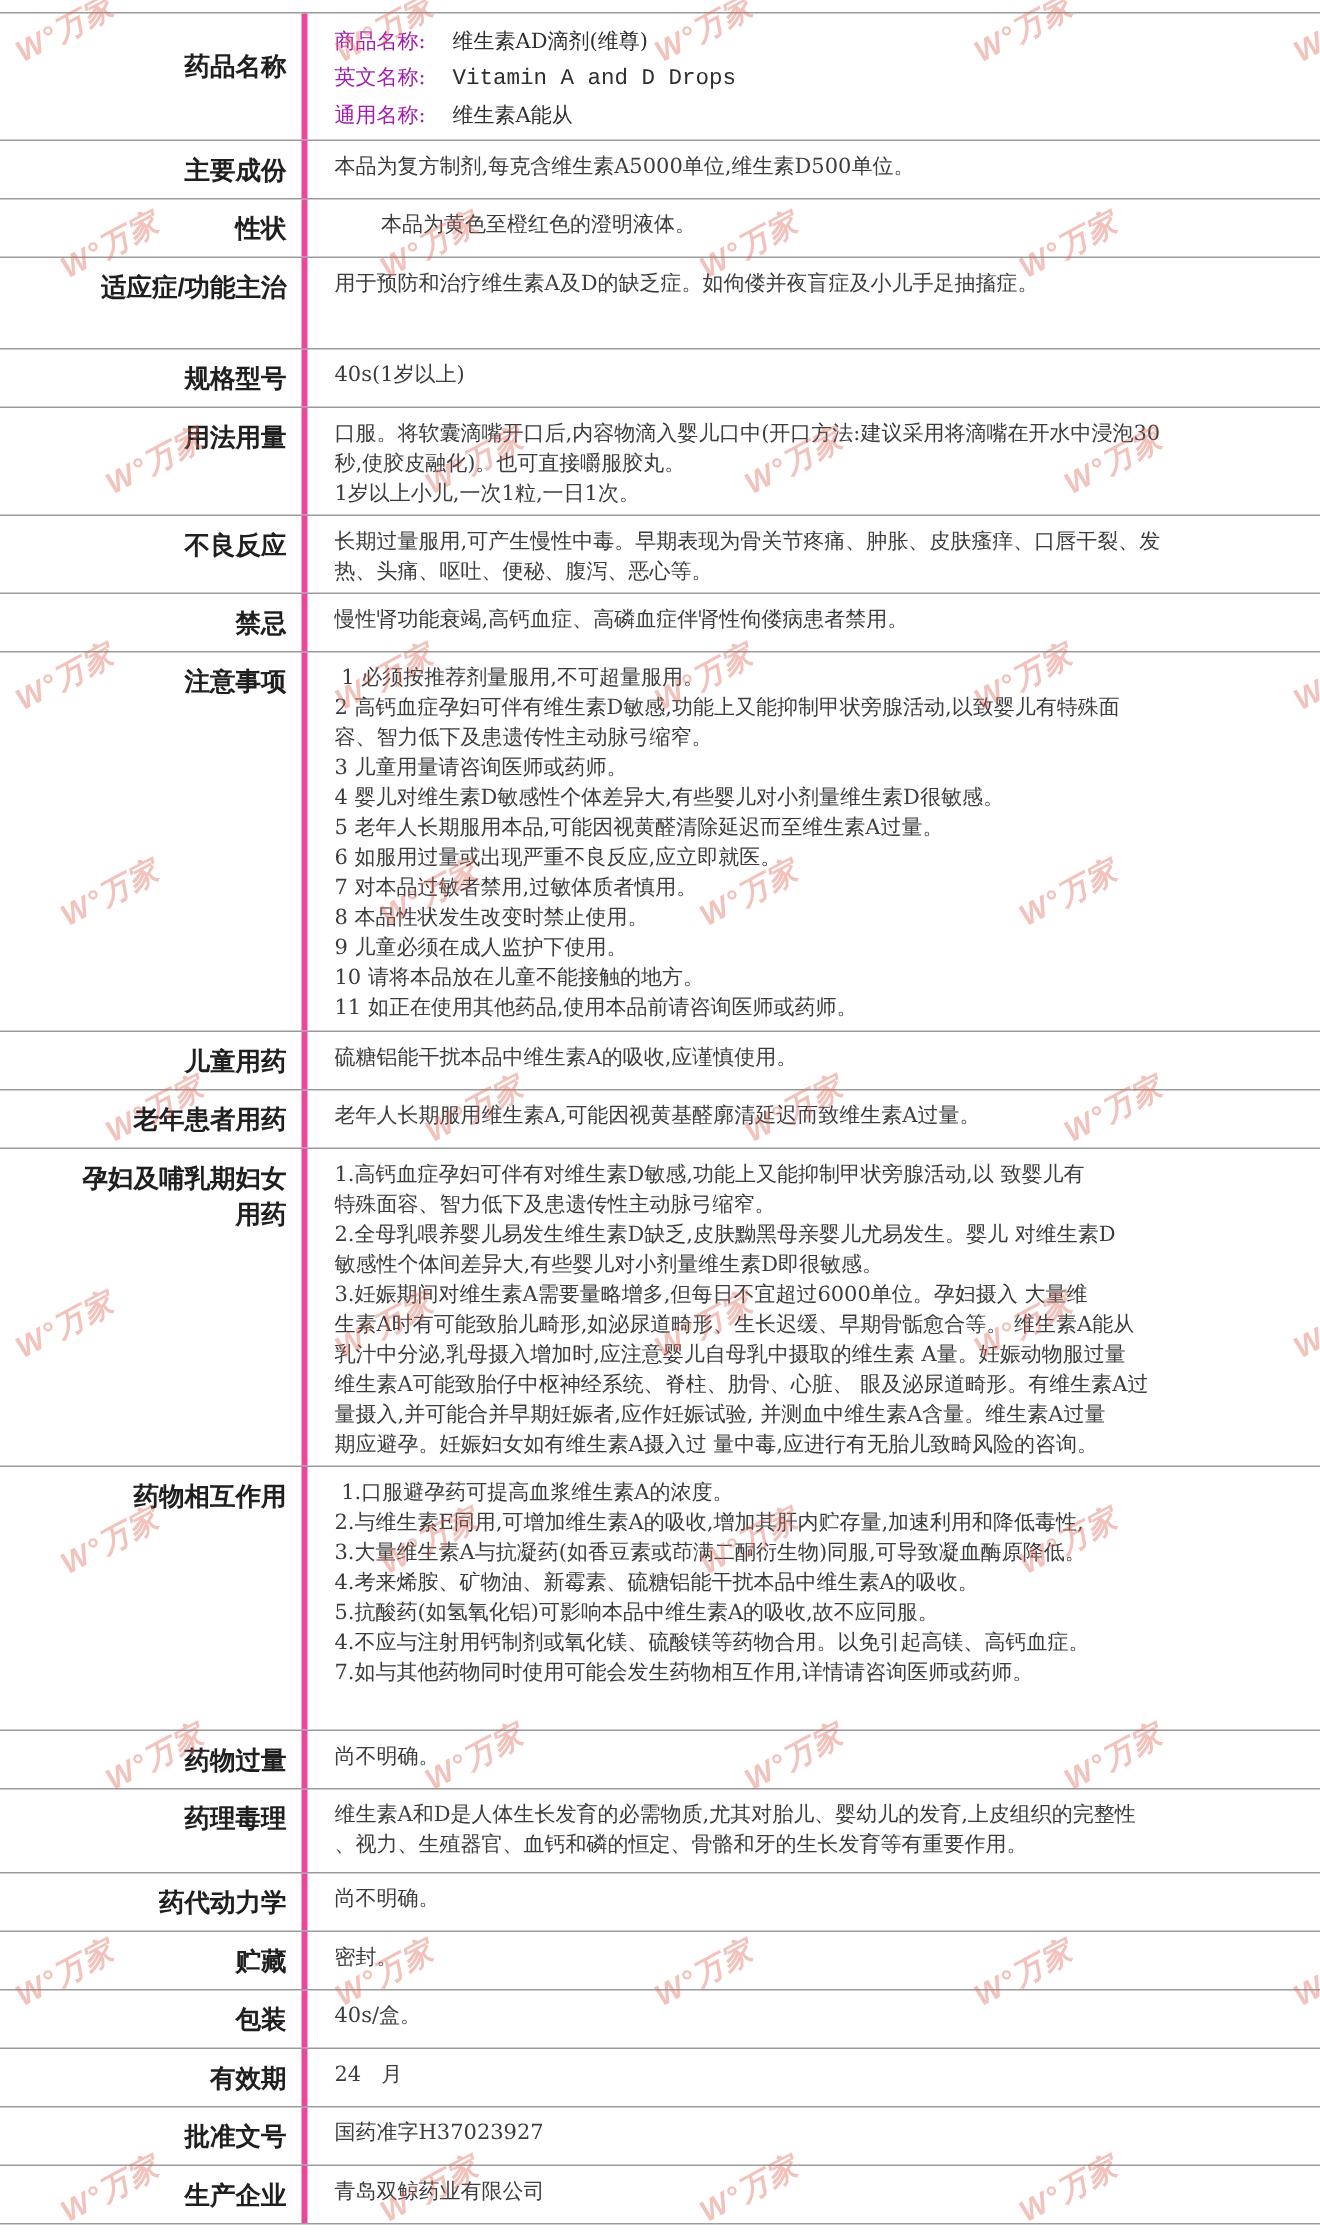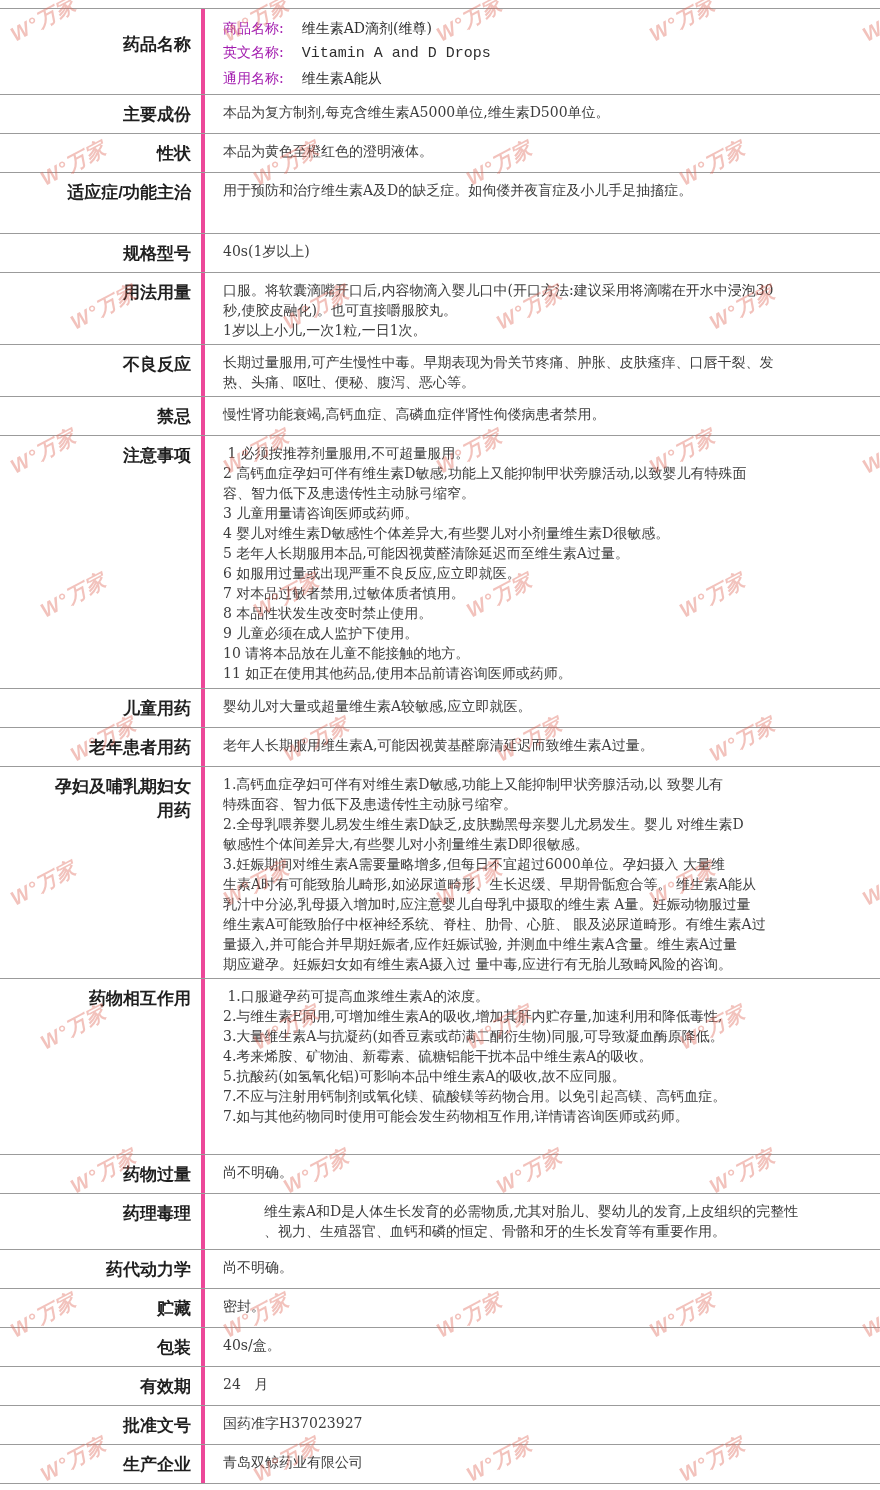--- a/index.html
+++ b/index.html
@@ -59,21 +59,21 @@
         <div class="fline"><span class="fkey">英文名称:</span><span class="fval latin">Vitamin A and D Drops</span></div>
         <div class="fline"><span class="fkey">通用名称:</span><span class="fval">维生素A能从</span></div>
       </div>
     </div>
     <div class="row" style="min-height: 35px;">
       <div class="lbl">主要成份</div>
       <div class="cnt">
         <div class="line">本品为复方制剂,每克含维生素A5000单位,维生素D500单位。</div>
       </div>
     </div>
-    <div class="row" style="min-height: 30px;">
+    <div class="row" style="min-height: 30px; gap: 31px;">
       <div class="lbl">性状</div>
       <div class="cnt">
         <div class="line">本品为黄色至橙红色的澄明液体。</div>
       </div>
     </div>
     <div class="row" style="min-height: 60px;">
       <div class="lbl">适应症/功能主治</div>
       <div class="cnt">
         <div class="line">用于预防和治疗维生素A及D的缺乏症。如佝偻并夜盲症及小儿手足抽搐症。</div>
       </div>
@@ -118,21 +118,21 @@
         <div class="line">7 对本品过敏者禁用,过敏体质者慎用。</div>
         <div class="line">8 本品性状发生改变时禁止使用。</div>
         <div class="line">9 儿童必须在成人监护下使用。</div>
         <div class="line">10 请将本品放在儿童不能接触的地方。</div>
         <div class="line">11 如正在使用其他药品,使用本品前请咨询医师或药师。</div>
       </div>
     </div>
     <div class="row" style="min-height: 35px;">
       <div class="lbl">儿童用药</div>
       <div class="cnt">
-        <div class="line">婴幼儿对大量或超量维生素A较敏感,应立即就医。</div>
+        <div class="line">硫糖铝能干扰本品中维生素A的吸收,应谨慎使用。</div>
       </div>
     </div>
     <div class="row" style="min-height: 36px;">
       <div class="lbl">老年患者用药</div>
       <div class="cnt">
         <div class="line">老年人长期服用维生素A,可能因视黄基醛廓清延迟而致维生素A过量。</div>
       </div>
     </div>
     <div class="row" style="min-height: 207px;">
       <div class="lbl">孕妇及哺乳期妇女用药</div>
@@ -150,31 +150,31 @@
       </div>
     </div>
     <div class="row" style="min-height: 175px;">
       <div class="lbl">药物相互作用</div>
       <div class="cnt">
         <div class="line"> 1.口服避孕药可提高血浆维生素A的浓度。</div>
         <div class="line">2.与维生素E同用,可增加维生素A的吸收,增加其肝内贮存量,加速利用和降低毒性,</div>
         <div class="line">3.大量维生素A与抗凝药(如香豆素或茚满二酮衍生物)同服,可导致凝血酶原降低。</div>
         <div class="line">4.考来烯胺、矿物油、新霉素、硫糖铝能干扰本品中维生素A的吸收。</div>
         <div class="line">5.抗酸药(如氢氧化铝)可影响本品中维生素A的吸收,故不应同服。</div>
-        <div class="line">7.不应与注射用钙制剂或氧化镁、硫酸镁等药物合用。以免引起高镁、高钙血症。</div>
+        <div class="line">4.不应与注射用钙制剂或氧化镁、硫酸镁等药物合用。以免引起高镁、高钙血症。</div>
         <div class="line">7.如与其他药物同时使用可能会发生药物相互作用,详情请咨询医师或药师。</div>
       </div>
     </div>
     <div class="row" style="min-height: 30px;">
       <div class="lbl">药物过量</div>
       <div class="cnt">
         <div class="line">尚不明确。</div>
       </div>
     </div>
-    <div class="row" style="min-height: 55px; gap: 41px;">
+    <div class="row" style="min-height: 55px;">
       <div class="lbl">药理毒理</div>
       <div class="cnt">
         <div class="line">维生素A和D是人体生长发育的必需物质,尤其对胎儿、婴幼儿的发育,上皮组织的完整性</div>
         <div class="line">、视力、生殖器官、血钙和磷的恒定、骨骼和牙的生长发育等有重要作用。</div>
       </div>
     </div>
     <div class="row" style="min-height: 30px;">
       <div class="lbl">药代动力学</div>
       <div class="cnt">
         <div class="line">尚不明确。</div>

